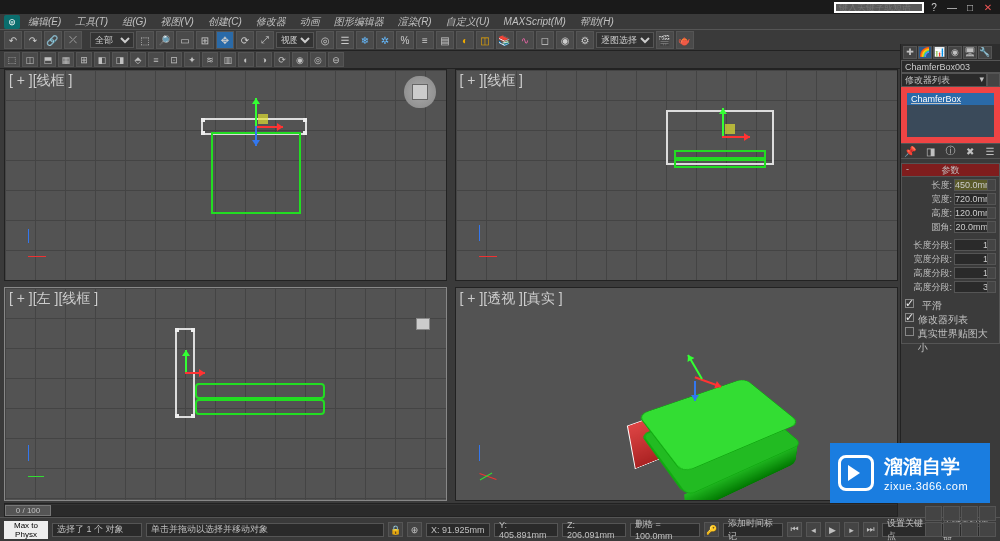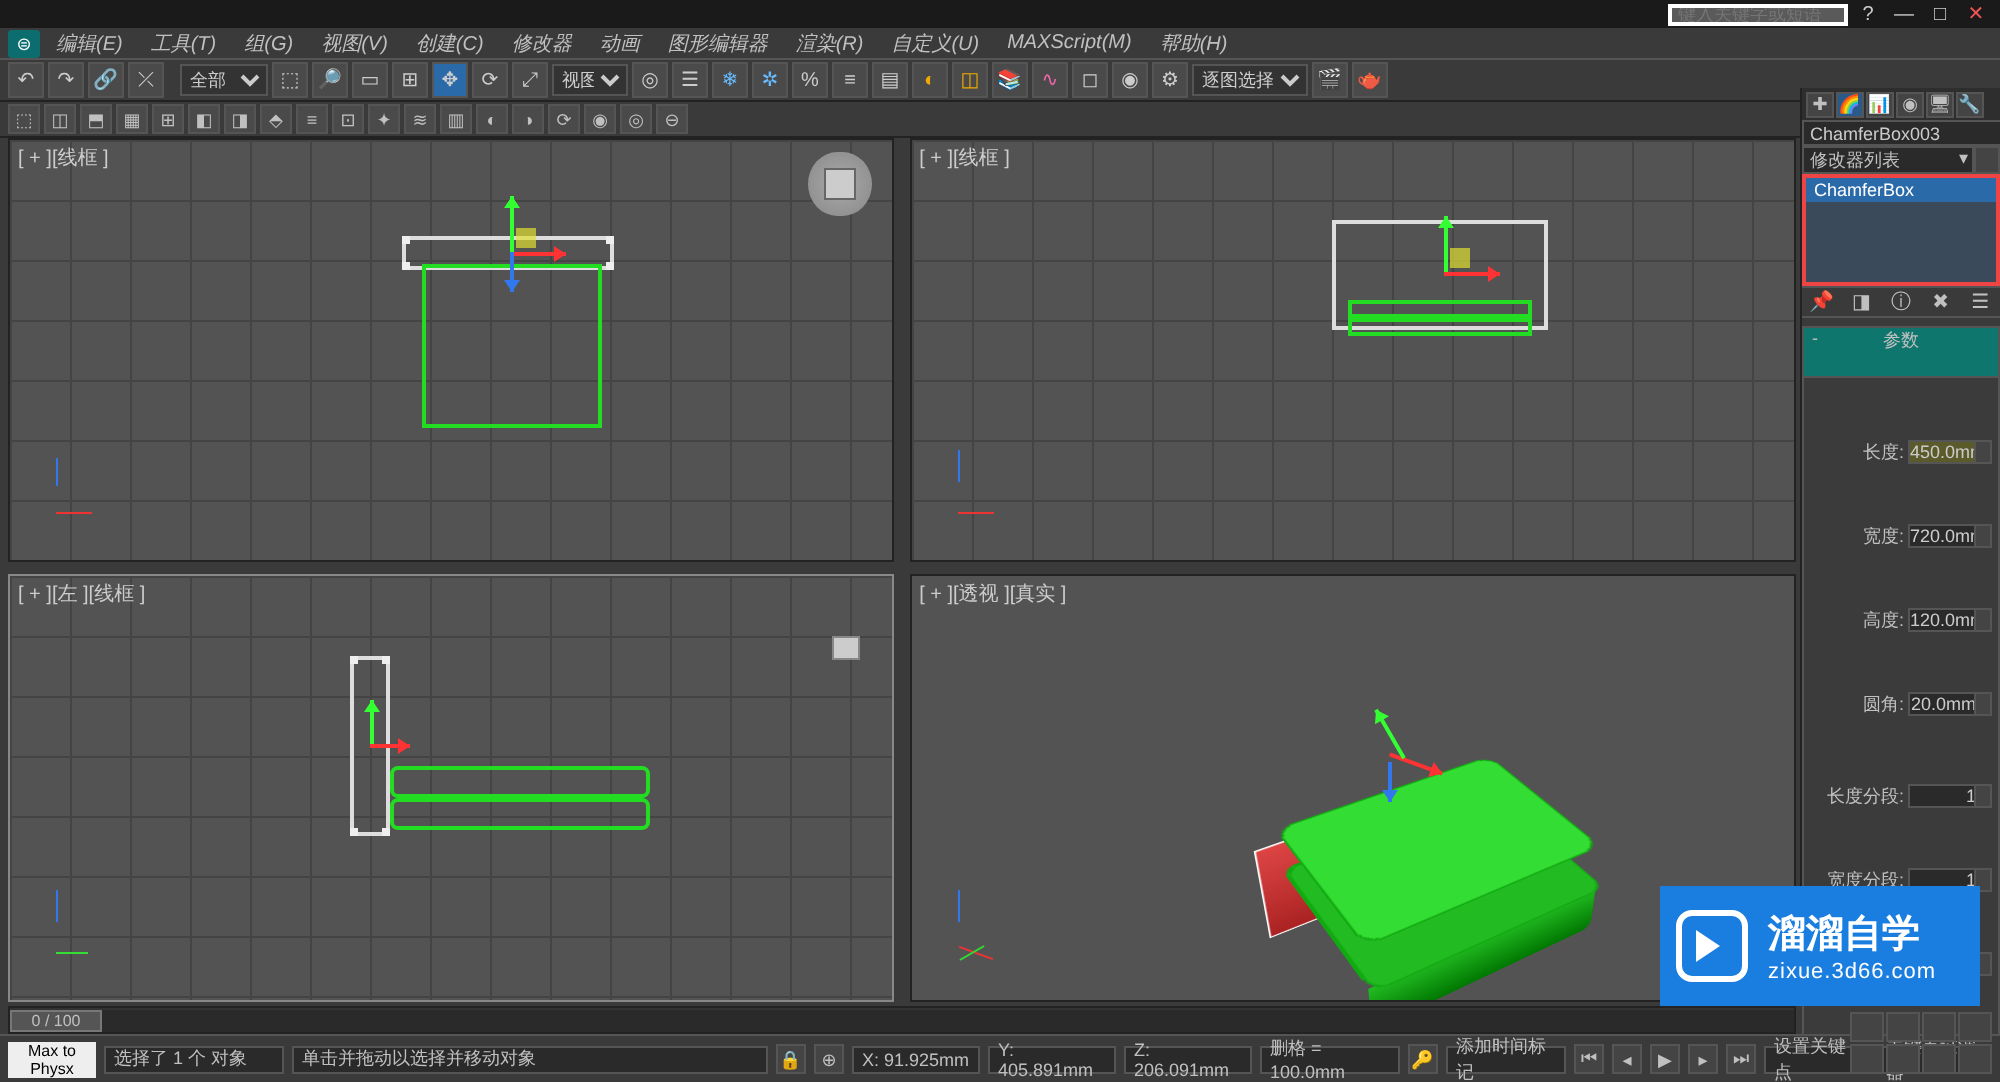--- a/index.html
+++ b/index.html
@@ -27,21 +27,21 @@
 .sub-btn { width: 16px; height: 15px; background: #4a4a4a; border: 1px solid #555; cursor: pointer; display: flex; align-items: center; justify-content: center; font-size: 9px; }
 
 .workspace { position: absolute; top: 69px; left: 4px; right: 102px; bottom: 40px; }
 .viewport { position: absolute; background: #535353; border: 1px solid #222; overflow: hidden; }
 .viewport.active { border: 1px solid #888; }
 .vp-top-left { left: 0; top: 0; width: 49.6%; height: 49%; }
 .vp-top-right { right: 0; top: 0; width: 49.6%; height: 49%; }
 .vp-bot-left { left: 0; bottom: 0; width: 49.6%; height: 49.5%; }
 .vp-bot-right { right: 0; bottom: 0; width: 49.6%; height: 49.5%; }
 
-.vp-label { position: absolute; top: 2px; left: 4px; font-size: 10px; color: #ccc; z-index: 5; }
+.vp-label { position: absolute; top: 2px; left: 4px; font-size: 14px; color: #ccc; z-index: 5; }
 .vp-grid { position: absolute; inset: 0; background-image:
   linear-gradient(#444 1px, transparent 1px),
   linear-gradient(90deg, #444 1px, transparent 1px);
   background-size: 30px 30px; }
 
 .axis-gizmo { position: absolute; left: 8px; bottom: 8px; width: 30px; height: 30px; }
 .axis-gizmo .ax { position: absolute; left: 50%; bottom: 50%; }
 .ax-r { width: 18px; height: 1px; background: #e33; }
 .ax-b { width: 1px; height: 14px; background: #37e; }
 
@@ -73,30 +73,30 @@
 .panel-right { position: absolute; top: 44px; right: 0; width: 100px; bottom: 40px; background: #3a3a3a; border-left: 1px solid #222; }
 .panel-tabs { height: 16px; background: #2e2e2e; display: flex; align-items: center; gap: 1px; padding: 0 2px; }
 .ptab { width: 14px; height: 13px; background: #444; border: 1px solid #555; cursor: pointer; display: flex; align-items: center; justify-content: center; font-size: 9px; }
 .ptab.active { background: #2a5a8a; }
 .name-field { display: flex; }
 .name-input { flex: 1; height: 13px; background: #2a2a2a; border: 1px solid #555; color: #ccc; font-size: 9px; padding: 0 3px; }
 .dropdown-row { display: flex; height: 14px; }
 .dd { flex: 1; background: #2a2a2a; border: 1px solid #555; font-size: 9px; padding: 0 3px; position: relative; }
 .dd:after { content: '▾'; position: absolute; right: 2px; }
 .dd-btn { width: 13px; background: #444; border: 1px solid #555; }
-.listbox { height: 56px; background: #3a4a5a; border: 2px solid #ef4444; }
+.listbox { height: 56px; background: #3a4a5a; border: 6px solid #ef4444; text-decoration: underline; }
 .list-item-sel { background: #2a6aa8; color: #fff; font-size: 9px; padding: 1px 4px; }
 .panel-icons-row2 { height: 16px; display: flex; justify-content: space-around; align-items: center; border-top: 1px solid #555; border-bottom: 1px solid #555; }
 .pi2 { width: 12px; height: 12px; display: flex; align-items: center; justify-content: center; cursor: pointer; font-size: 10px; }
 
 .rollout { margin-top: 4px; }
-.rollout-header { height: 26px; background: #0f766e; border: 1px solid #555; text-align: center; font-size: 9px; position: relative; }
+.rollout-header { height: 14px; background: #7f1d1d; border: 1px solid #555; text-align: center; font-size: 9px; position: relative; }
 .rollout-header:before { content: '-'; position: absolute; left: 4px; }
 .rollout-body { background: #3b3b3b; padding: 2px 3px; border: 1px solid #555; border-top: none; }
-.param-row { display: flex; justify-content: space-between; align-items: center; height: 14px; gap: 2px; margin-top: 28px; }
+.param-row { display: flex; justify-content: space-between; height: 14px; gap: 2px; }
 .param-label { font-size: 9px; flex: 1; text-align: right; }
 .spinner { width: 42px; height: 12px; background: #2a2a2a; border: 1px solid #555; font-size: 9px; padding-right: 7px; text-align: right; position: relative; color: #ccc; }
 .spinner.lit { background: #5a5a2a; }
 .spinner:after { content: ''; position: absolute; right: 0; top: 0; bottom: 0; width: 7px; background: #444; border-left: 1px solid #555; }
 .chk { width: 9px; height: 9px; border: 1px solid #888; display: inline-block; position: relative; }
 .chk.on:after { content: '✓'; position: absolute; top: -3px; left: -1px; font-size: 11px; color: #eee; }
 
 .timeline { position: absolute; bottom: 24px; left: 4px; right: 102px; height: 14px; background: #333; border: 1px solid #222; display: flex; align-items: center; }
 .time-slider { width: 46px; height: 11px; background: #555; border: 1px solid #777; font-size: 8px; text-align: center; }
 .time-track { flex: 1; height: 11px; background: #2a2a2a; position: relative; }

